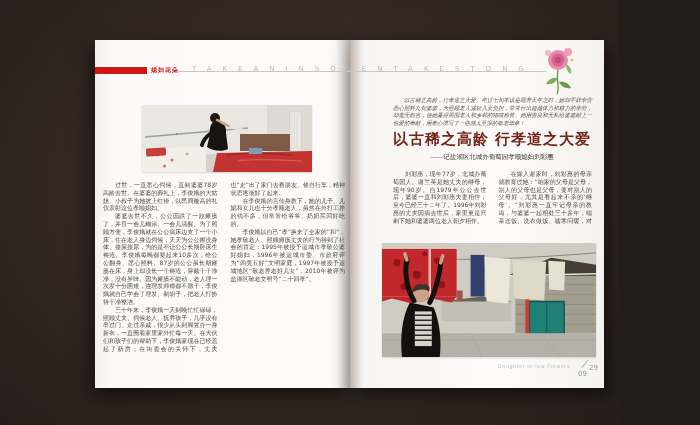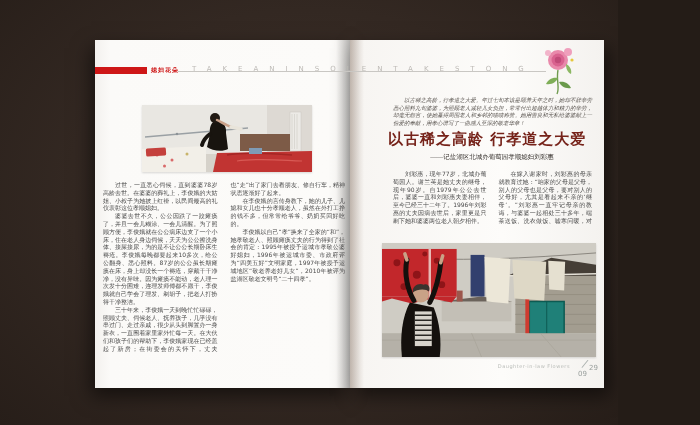--- a/index.html
+++ b/index.html
@@ -25,21 +25,21 @@
   
   .photo-left{position:absolute;left:142px;top:105px;width:170px;height:67px;overflow:hidden;box-shadow:0 1px 2px rgba(0,0,0,.15);}
   .ltext{position:absolute;left:103px;top:181px;width:242px;height:187px;
     column-count:2;column-gap:13px;column-fill:auto;overflow:hidden;
     font-size:6px;line-height:7.8px;color:#4a4a4a;text-align:justify;}
   .ltext p,.rtext p{margin:0;text-indent:2em;}
   
   .intro{position:absolute;left:393px;top:97px;width:199px;font-size:5.5px;line-height:7.6px;
     color:#5a5550;font-style:italic;text-align:justify;text-indent:2em;
     font-family:"Liberation Serif","DejaVu Serif",serif;}
-  .title{position:absolute;left:388px;top:130px;width:208px;text-align:left;
+  .title{position:absolute;left:388px;top:130px;width:208px;text-align:center;
     font-size:15px;font-weight:bold;color:#76231a;letter-spacing:1px;}
   .subtitle{position:absolute;left:388px;top:153px;width:208px;text-align:center;
     font-size:6.5px;color:#3c3733;font-family:"Liberation Serif","DejaVu Serif",serif;}
   .rtext{position:absolute;left:393px;top:170px;width:199px;height:70px;
     column-count:2;column-gap:12px;column-fill:auto;overflow:hidden;
     font-size:6px;line-height:7.8px;color:#4a4a4a;text-align:justify;}
   .photo-right{position:absolute;left:382px;top:243px;width:214px;height:114px;overflow:hidden;box-shadow:0 1px 2px rgba(0,0,0,.15);}
   .footer-en{position:absolute;left:468px;top:363px;width:102px;text-align:right;
     font-size:5px;color:#b9bcb8;letter-spacing:.5px;}
   .pageno{position:absolute;left:578px;top:356px;width:22px;height:18px;color:#9aa09e;font-size:7px;}

